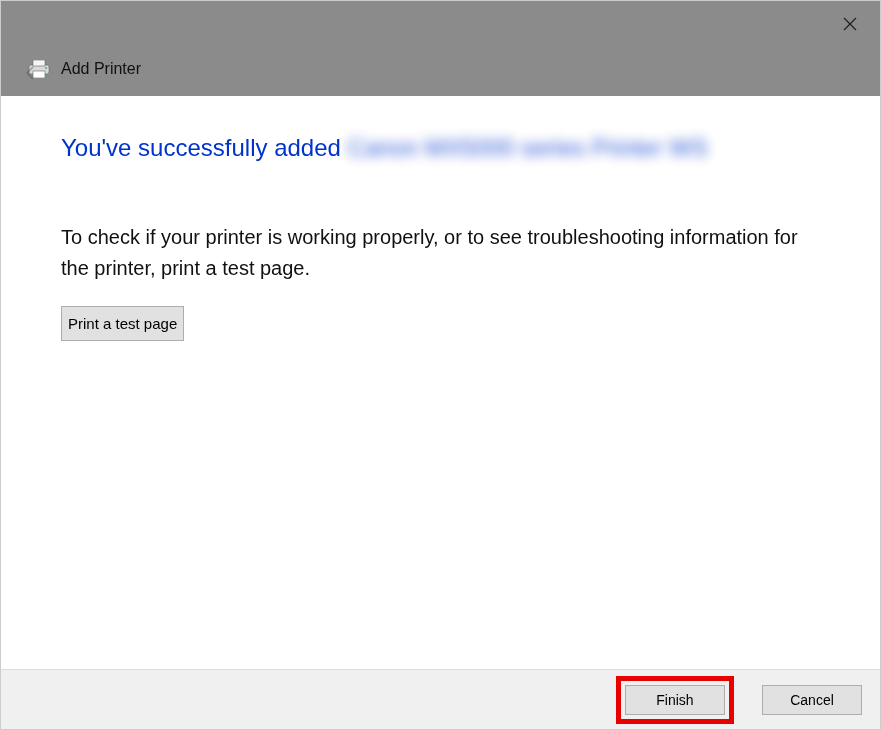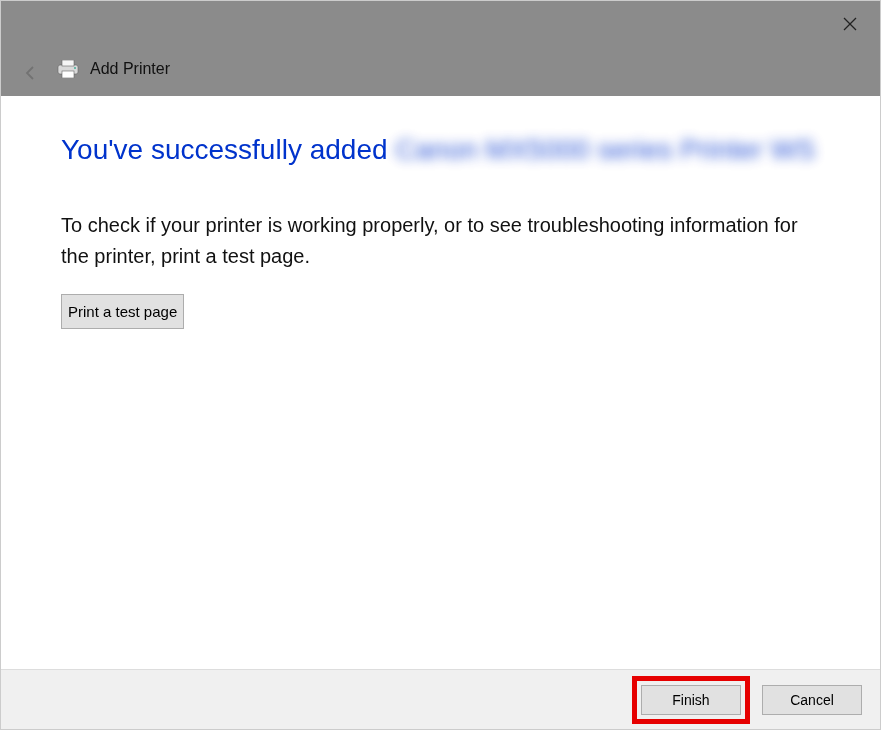--- a/index.html
+++ b/index.html
@@ -44,42 +44,42 @@
     width: 24px;
     height: 24px;
     opacity: 0.35;
     display:flex;align-items:center;justify-content:center;
   }
   .back-btn svg{width:18px;height:18px;}
   .title-row {
     display: flex;
     align-items: center;
     gap: 10px;
-    padding-left: 55px;
+    padding-left: 26px;
     padding-bottom: 18px;
   }
   .printer-icon {
     width: 24px;
     height: 18px;
     display: inline-block;
   }
   .title-text {
     font-size: 16px;
     color: #111;
   }
   .content {
     flex: 1;
     padding: 38px 60px 0 60px;
     background: #fff;
   }
   .heading {
-    font-size: 28px;
+    font-size: 24px;
     color: #0033cc;
     font-weight: 400;
-    margin-bottom: 44px;
+    margin-bottom: 60px;
     white-space: nowrap;
   }
   .heading .blurred {
     filter: blur(6px);
     opacity: 0.85;
     display: inline-block;
   }
   .body-text {
     font-size: 20px;
     color: #111;
@@ -96,21 +96,21 @@
     font-family: inherit;
   }
   .footer {
     height: 60px;
     background: #f0f0f0;
     border-top: 1px solid #ddd;
     display: flex;
     align-items: center;
     justify-content: flex-end;
     padding-right: 18px;
-    gap: 12px;
+    gap: 28px;
   }
   .footer button {
     width: 100px;
     height: 30px;
     background: #e1e1e1;
     border: 1px solid #adadad;
     font-size: 14px;
     font-family: inherit;
     cursor: pointer;
   }

